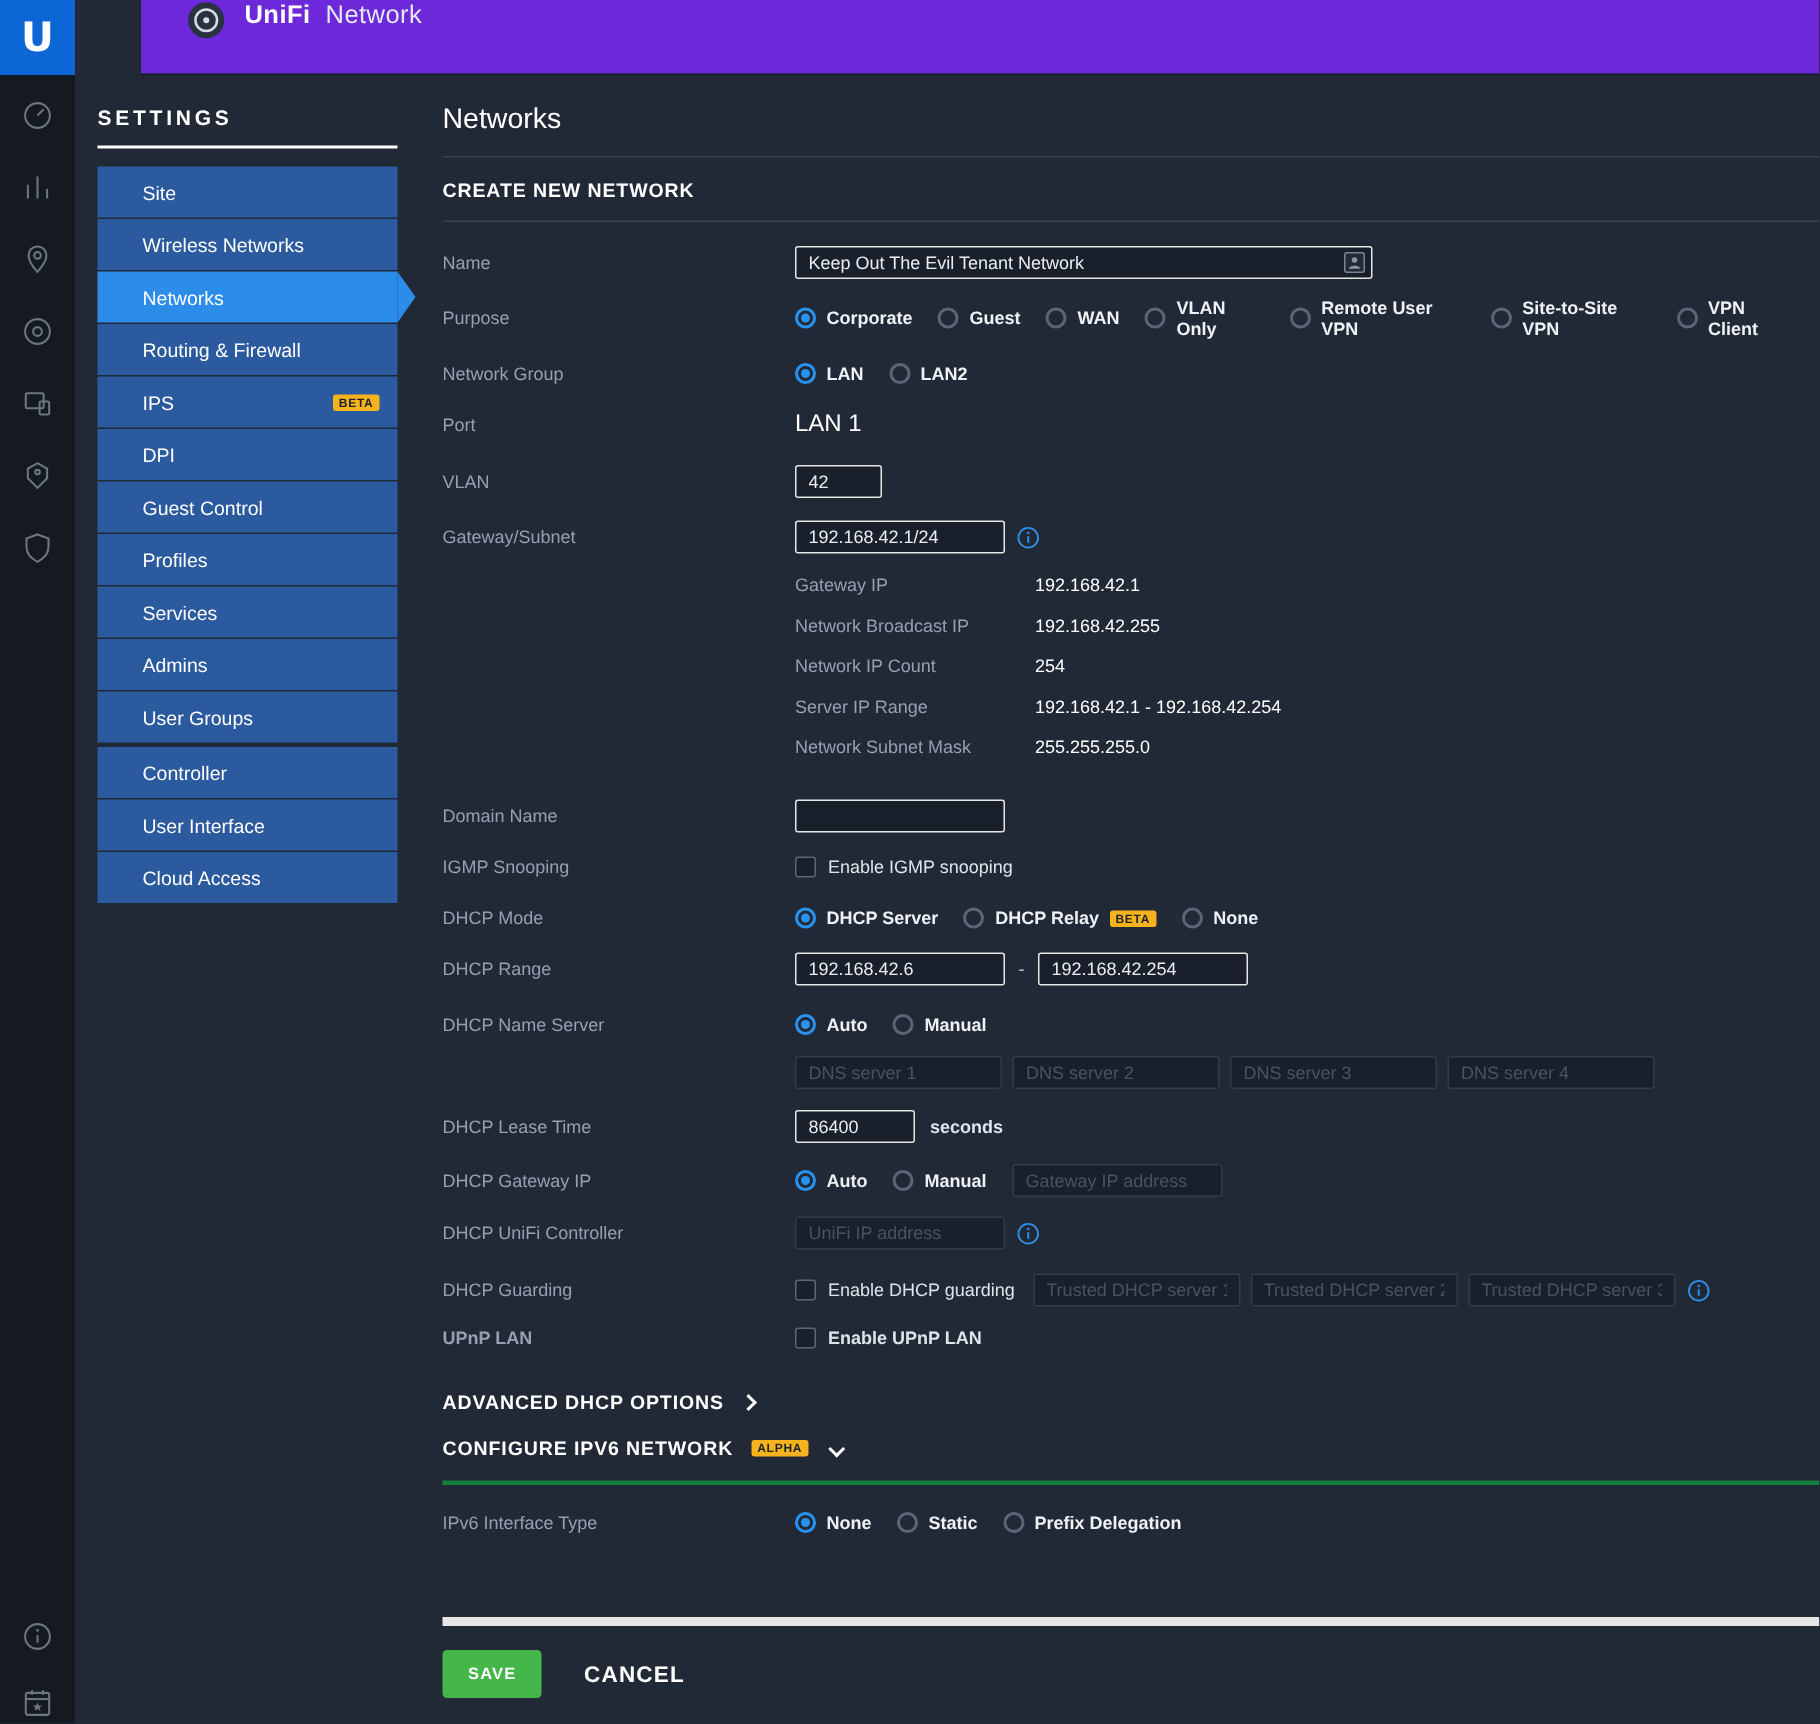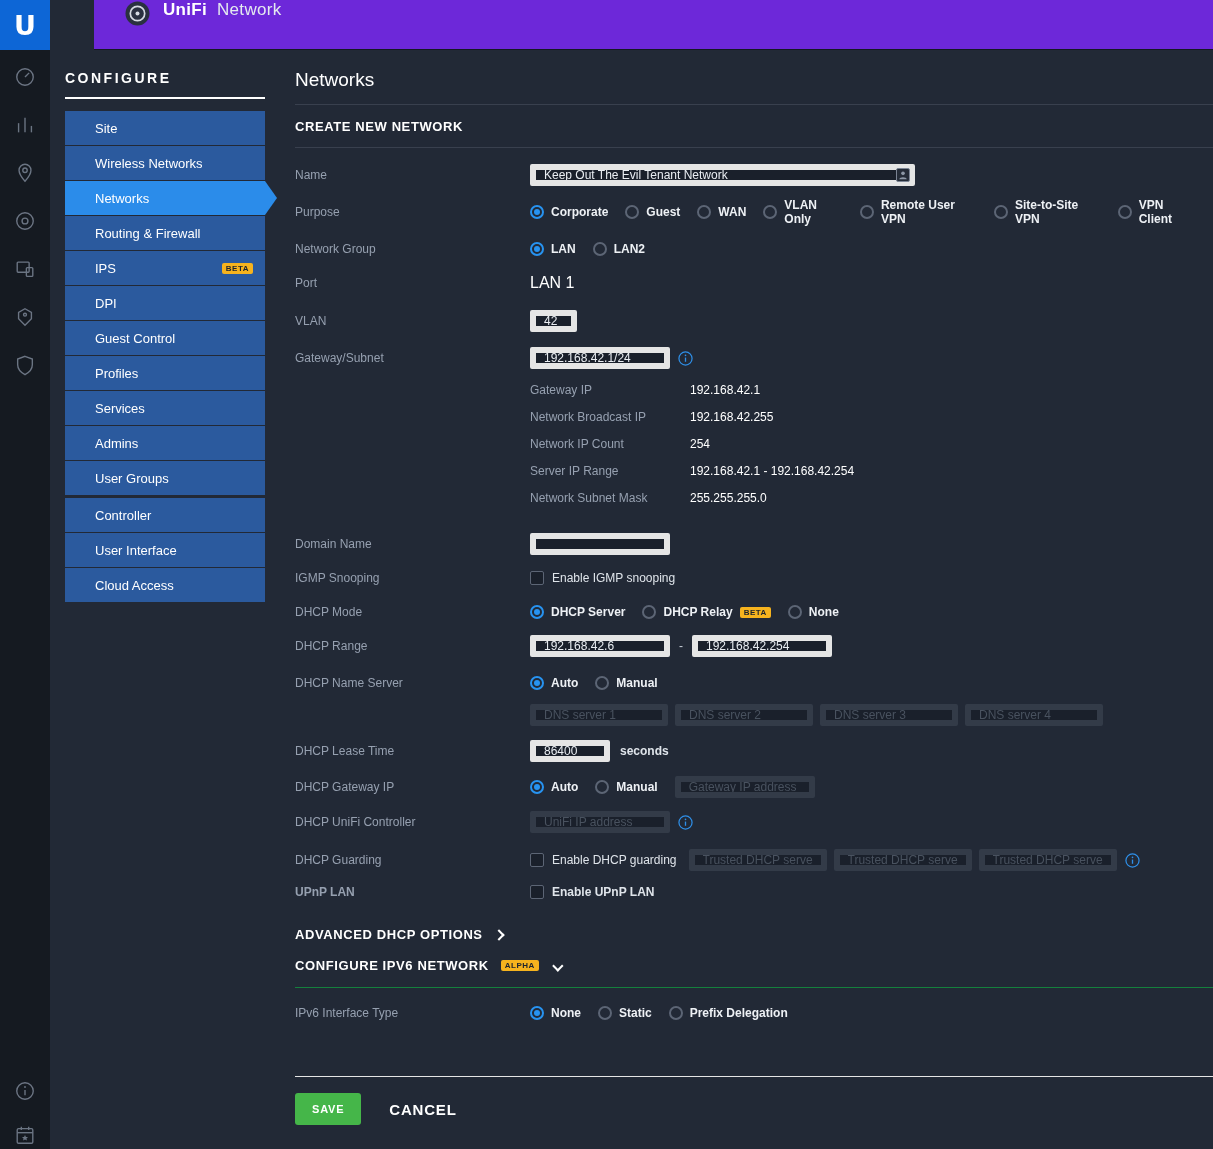--- a/index.html
+++ b/index.html
@@ -68,29 +68,29 @@
   .page-title { font-size:19px; color:#fff; padding:19px 0 13px; border-bottom:1px solid #39404e; }
   .section-heading {
     font-size:13px; font-weight:bold; letter-spacing:.6px; color:#fff;
     padding:14px 0 13px; border-bottom:1px solid #39404e;
   }
   .form-area { padding-top:16px; }
   .row { display:flex; align-items:center; margin-bottom:12px; min-height:22px; }
   .row.top { align-items:flex-start; }
   .lbl { width:235px; flex-shrink:0; color:#96a0b0; font-size:12px; }
   .inp {
-    background:#1a202b; border:6px solid #e5e5e5; border-radius:2px;
+    background:#1a202b; border:1px solid #e5e5e5; border-radius:2px;
     color:#e9edf2; font-size:12px; padding:3px 8px; height:22px;
     font-family:"Liberation Sans", sans-serif; outline:none;
   }
   .inp::placeholder { color:#545e6e; }
   .inp.dim { border-color:#333b48; }
   .inp.dim::placeholder { color:#49525f; }
   .w-name { width:385px; padding-right:24px; }
-  .w-vlan { width:47px; }
+  .w-vlan { width:58px; }
   .w-ip { width:140px; }
   .w-dns { width:138px; }
   .w-lease { width:80px; }
   .name-wrap { position:relative; display:inline-flex; align-items:center; }
   .adorn {
     position:absolute; right:5px; width:14px; height:14px;
     border:1px solid #7b8494; border-radius:2px;
     display:flex; align-items:center; justify-content:center; cursor:pointer;
     background:#242b37;
   }
@@ -113,23 +113,23 @@
   .info { display:inline-flex; margin-left:8px; cursor:pointer; flex-shrink:0; }
   .gap6 { display:flex; gap:7px; align-items:center; }
   .sec-toggle {
     display:flex; align-items:center; gap:12px; color:#fff;
     font-size:13px; font-weight:bold; letter-spacing:.6px;
     padding:8px 0; cursor:pointer;
   }
   .chev { width:8px; height:8px; border-right:2px solid #fff; border-top:2px solid #fff; display:inline-block; }
   .chev.r { transform:rotate(45deg); }
   .chev.d { transform:rotate(135deg) translate(-2px,-2px); }
-  .ipv6-head-row { border-bottom:1px solid #15803d; padding-bottom:6px; margin-bottom:14px; }
+  .ipv6-head-row { border-bottom:3px solid #15803d; padding-bottom:6px; margin-bottom:14px; }
   .actions-row {
-    border-top:1px solid #e5e5e5; margin-top:52px; padding-top:16px;
+    border-top:6px solid #e5e5e5; margin-top:52px; padding-top:16px;
     display:flex; align-items:center; gap:22px;
   }
   .save-btn {
     background:#45b649; color:#fff; border:none; border-radius:3px;
     font-size:11px; font-weight:bold; letter-spacing:.8px;
     padding:10px 17px; cursor:pointer; font-family:"Liberation Sans", sans-serif;
   }
   .cancel-btn {
     background:none; border:none; color:#fff; font-size:15px; font-weight:bold;
     letter-spacing:.8px; cursor:pointer; font-family:"Liberation Sans", sans-serif;
@@ -220,21 +220,21 @@
     </span>
     <span class="brand">
       <span class="b1">UniFi</span>
       <span class="b2">Network</span>
     </span>
   </div>
 
   <div class="content-row">
 
     <div class="sidebar">
-      <div class="settings-h">CONFIGURE</div>
+      <div class="settings-h">SETTINGS</div>
       <div class="settings-underline"></div>
 
       <div class="side-item">
         <span class="side-label">Site</span>
       </div>
       <div class="side-item">
         <span class="side-label">Wireless Networks</span>
       </div>
       <div class="side-item selected">
         <span class="side-label">Networks</span>

